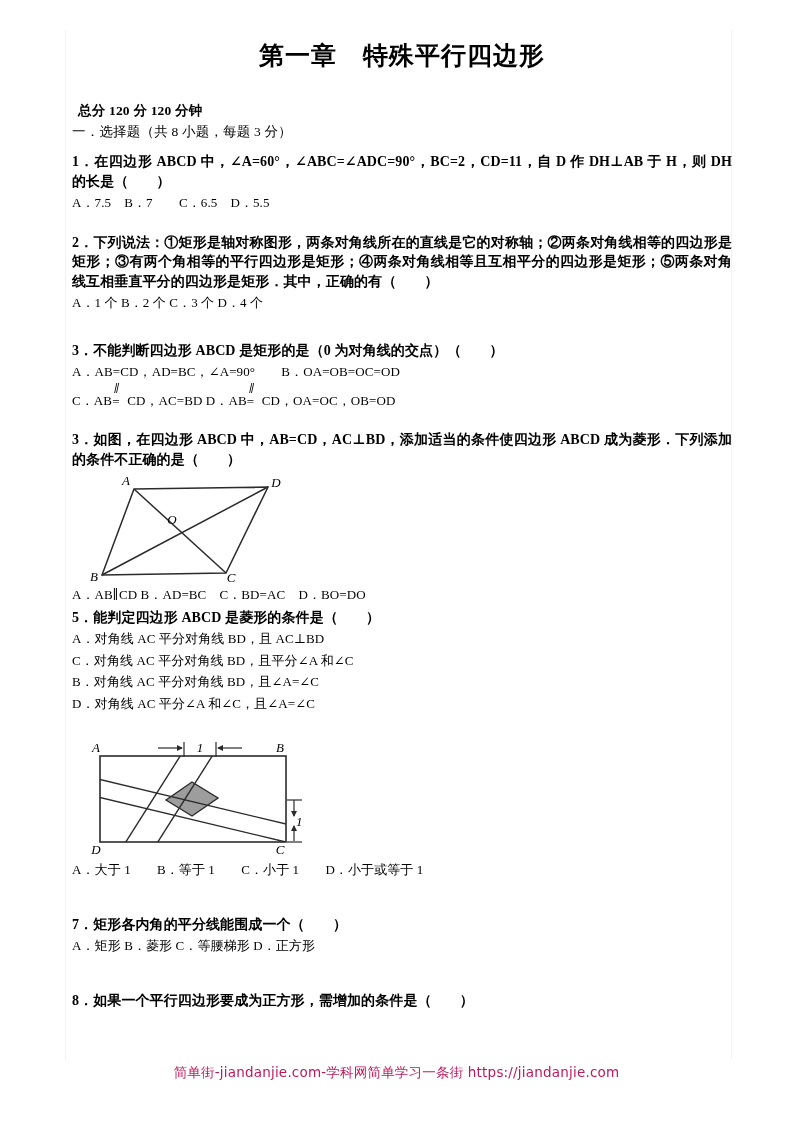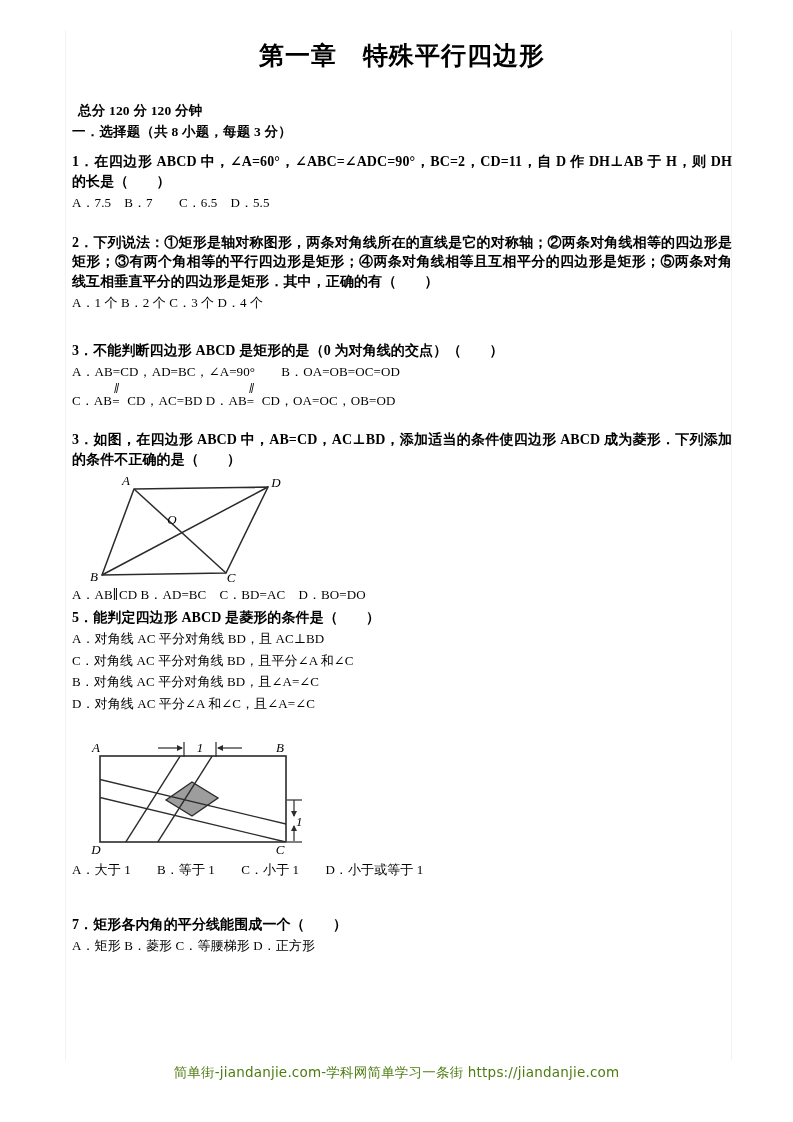--- a/index.html
+++ b/index.html
@@ -51,21 +51,21 @@
   }
   .meta-line {
     font-size: 13.5px;
     font-weight: bold;
     margin-top: 30px;
     padding-left: 6px;
     letter-spacing: 0.2px;
   }
   .section-head {
     font-size: 13.5px;
-    font-weight: bold;
+    font-weight: normal;
     margin-top: 3px;
     letter-spacing: 0.2px;
   }
   .q {
     font-size: 14px;
     line-height: 19.5px;
     margin-top: 11px;
     letter-spacing: 0.1px;
     text-align: justify;
     font-weight: bold;
@@ -132,21 +132,21 @@
   }
   .fig6 svg { display: block; }
 
   .footer {
     position: absolute;
     left: 0;
     top: 1064px;
     width: 793px;
     text-align: center;
     font-size: 13.5px;
-    color: #4d7c0f;
+    color: #be185d;
     font-family: "DejaVu Sans", "Liberation Sans", sans-serif;
     letter-spacing: 0.2px;
   }
 </style>
 </head>
 <body>
 
 <div class="page">
 
   <div class="frame-left"></div>
@@ -250,18 +250,19 @@
 
     <div class="opt">A．大于 1　　B．等于 1　　C．小于 1　　D．小于或等于 1</div>
 
     <div class="spacer-lg"></div>
 
     <div class="q">7．矩形各内角的平分线能围成一个（　　）</div>
     <div class="opt">A．矩形 B．菱形 C．等腰梯形 D．正方形</div>
 
     <div class="spacer-lg"></div>
 
+    <div class="q">8．如果一个平行四边形要成为正方形，需增加的条件是（　　）</div>
 
   </div>
 
   <div class="footer">简单街-jiandanjie.com-学科网简单学习一条街 https://jiandanjie.com</div>
 
 </div>
 
 </body></html>

